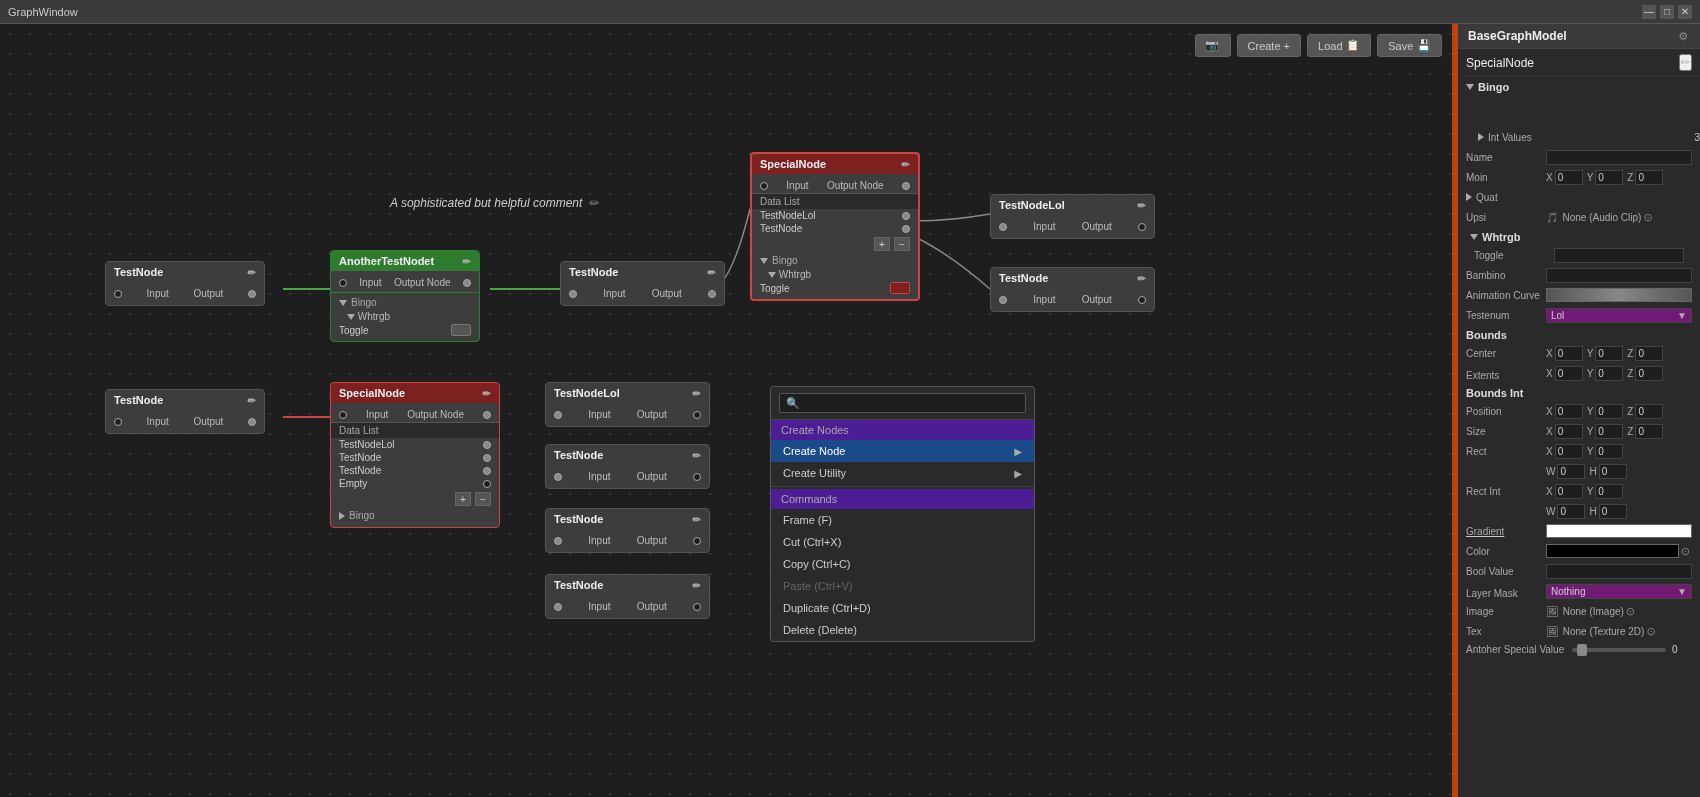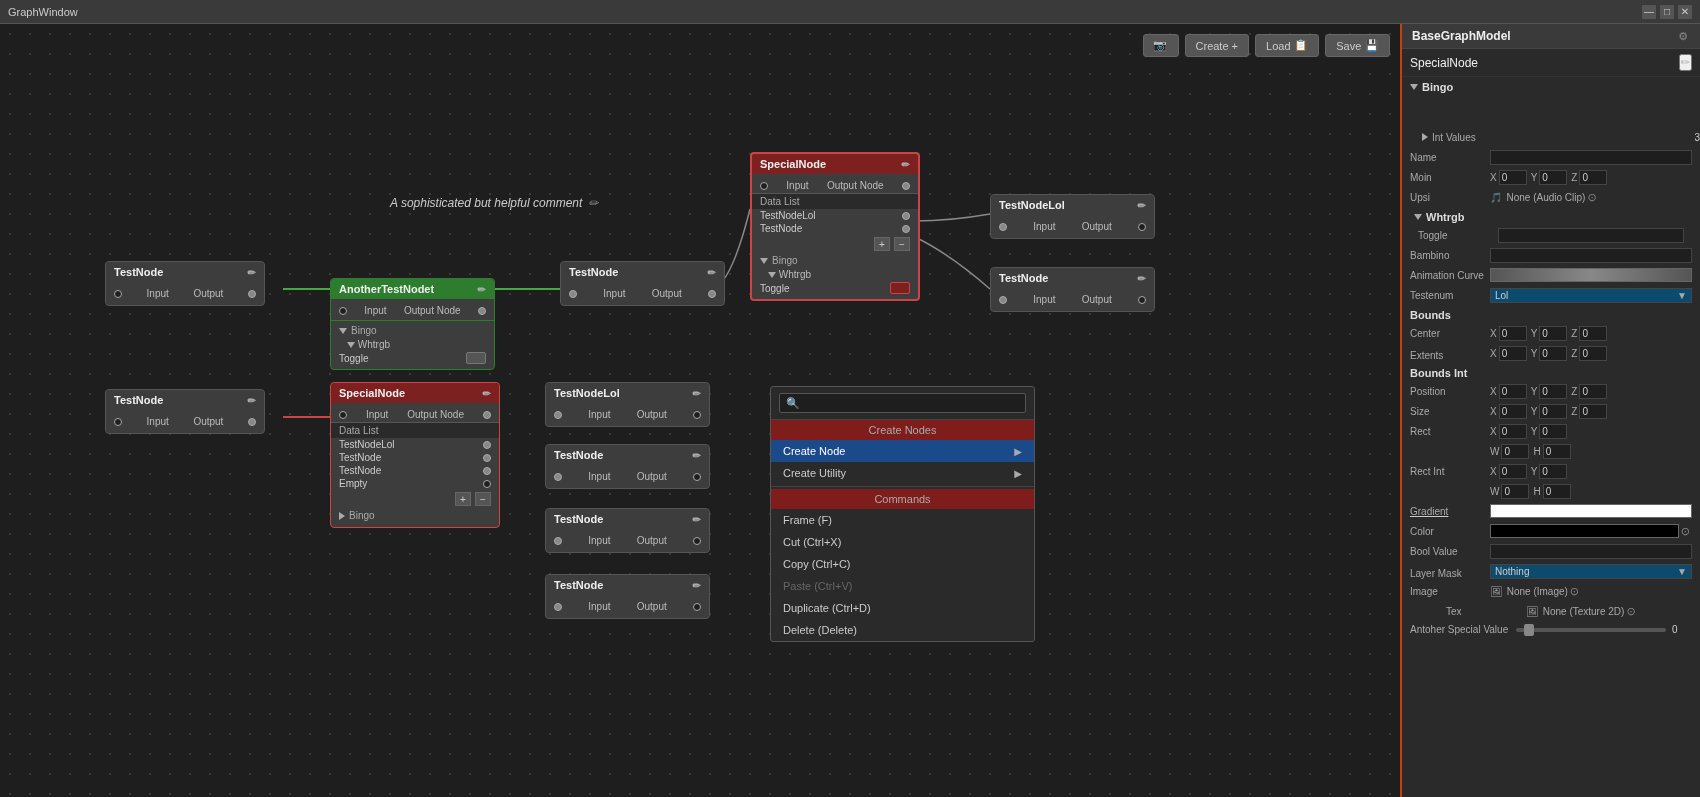--- a/index.html
+++ b/index.html
@@ -174,42 +174,42 @@
       color: #ccc;
       padding: 3px 6px;
       font-size: 11px;
       outline: none;
       border-radius: 2px;
     }
     .context-section-header {
       padding: 4px 10px;
       color: #aaa;
       font-size: 11px;
-      text-align: center;
-      background: #7f1d1d;
+      text-align: left;
+      background: #4c1d95;
     }
     .context-item {
       padding: 5px 12px;
       cursor: pointer;
       font-size: 11px;
       color: #ccc;
       display: flex;
       justify-content: space-between;
       align-items: center;
     }
     .context-item.selected { background: #1a4a8a; color: #fff; }
     .context-item.disabled { color: #666; cursor: default; }
     .context-divider { border-top: 1px solid #444; margin: 2px 0; }
     .chevron-right { color: #aaa; font-size: 10px; }
 
     
     .right-panel {
-      width: 300px;
+      width: 248px;
       background: #2a2a2a;
-      border-left: 2px solid #c2410c;
+      border-left: 6px solid #c2410c;
       overflow-y: auto;
       flex-shrink: 0;
     }
     .panel-title-bar {
       background: #3a3a3a;
       padding: 5px 10px;
       border-bottom: 1px solid #444;
       display: flex;
       justify-content: space-between;
       align-items: center;
@@ -268,21 +268,21 @@
       color: #ddd;
       font-size: 11px;
       font-weight: bold;
     }
     .triangle-right { display: inline-block; width: 0; height: 0; border-top: 4px solid transparent; border-bottom: 4px solid transparent; border-left: 6px solid #aaa; }
     .triangle-down { display: inline-block; width: 0; height: 0; border-left: 4px solid transparent; border-right: 4px solid transparent; border-top: 6px solid #aaa; }
     .color-box { width: 60px; height: 14px; border: 1px solid #555; }
     .color-box.white { background: #ffffff; }
     .color-box.black { background: #000000; }
     .dropdown-field {
-      background: #0c4a6e;
+      background: #701a75;
       border: 1px solid #444;
       color: #ccc;
       font-size: 10px;
       padding: 1px 4px;
       flex: 1;
       display: flex;
       justify-content: space-between;
       align-items: center;
       cursor: pointer;
     }
@@ -402,21 +402,21 @@
       <div class="node-body">
         <div class="node-port-row">
           <span class="port-circle"></span>
           <span>Input</span>
           <span>Output</span>
           <span class="port-circle filled"></span>
         </div>
       </div>
     </div>
 
-    <div class="node" style="left:330px; top:254px; width:165px; border-color:#2e7d2e;">
+    <div class="node" style="left:330px; top:226px; width:150px; border-color:#2e7d2e;">
       <div class="node-header green">
         <span>AnotherTestNodet</span>
         <span class="node-header-edit">✏</span>
       </div>
       <div class="node-body">
         <div class="node-port-row">
           <span class="port-circle"></span>
           <span>Input</span>
           <span>Output Node</span>
           <span class="port-circle filled"></span>
@@ -710,20 +710,24 @@
           <span class="xyz-label">Y</span>
           <input class="xyz-input" type="text" value="0" style="">
         </div>
         <div class="xyz-item">
           <span class="xyz-label">Z</span>
           <input class="xyz-input" type="text" value="0" style="">
         </div>
       </div>
     </div>
 
+    <div class="panel-row" style="padding:2px 8px;">
+      <span class="triangle-right"></span>
+      <span class="panel-label" style="margin-left:4px;">Quat</span>
+    </div>
 
     <div class="panel-row" style="padding:2px 8px;">
       <span class="panel-label">Upsi</span>
       <div class="none-audio">
         <span class="music-icon">🎵</span>
         <span>None (Audio Clip)</span>
       </div>
       <button class="icon-btn">⊙</button>
     </div>
 
@@ -909,21 +913,21 @@
 
     <div class="panel-row" style="padding:2px 8px;">
       <span class="panel-label">Image</span>
       <div class="none-audio">
         <span>🖼</span>
         <span>None (Image)</span>
       </div>
       <button class="icon-btn">⊙</button>
     </div>
 
-    <div class="panel-row" style="padding:2px 8px;margin-left:36px;">
+    <div class="panel-row" style="padding:2px 8px;">
       <span class="panel-label">Tex</span>
       <div class="none-audio">
         <span>🖼</span>
         <span>None (Texture 2D)</span>
       </div>
       <button class="icon-btn">⊙</button>
     </div>
 
     <div class="slider-row">
       <span class="slider-label">Antoher Special Value</span>

